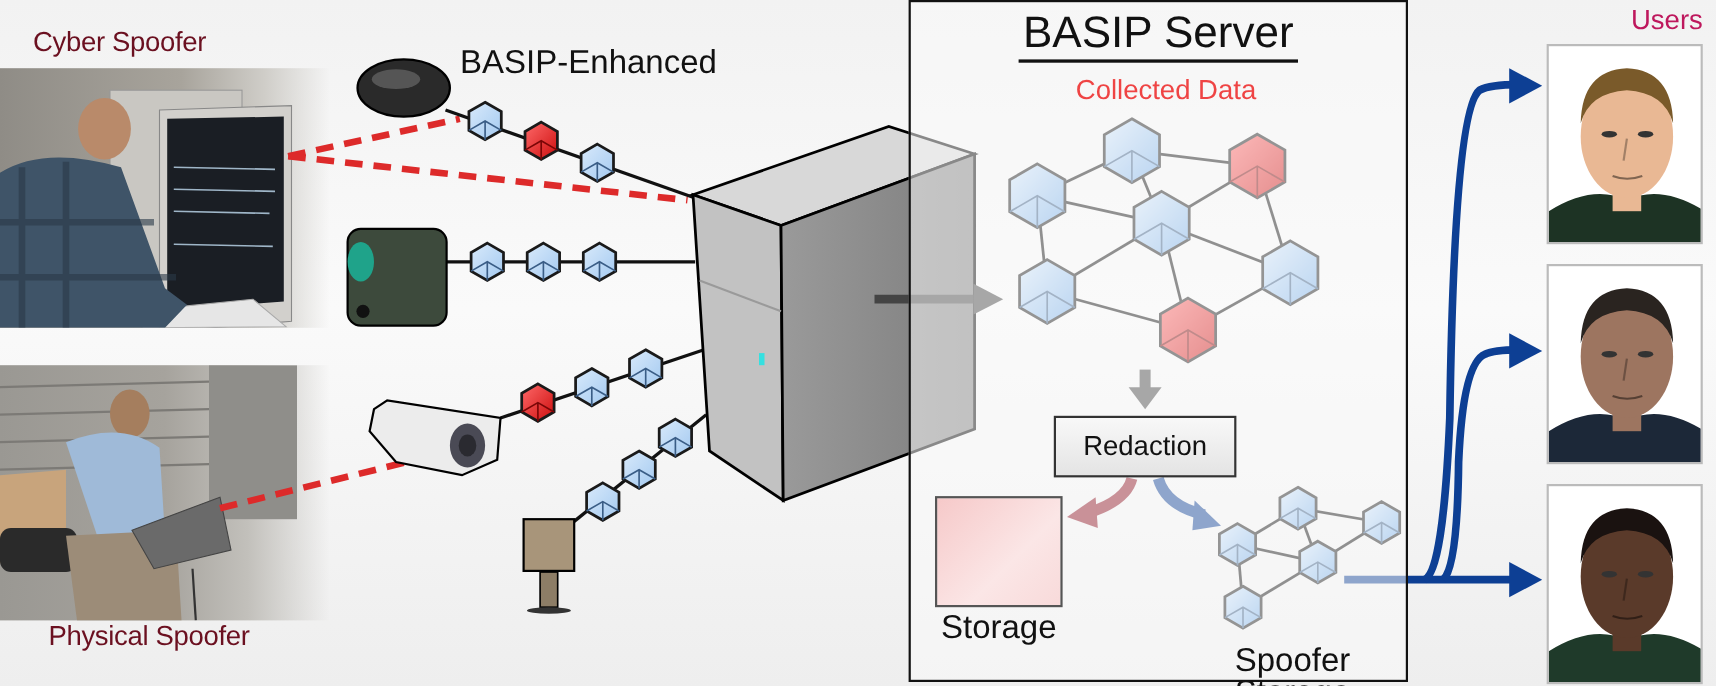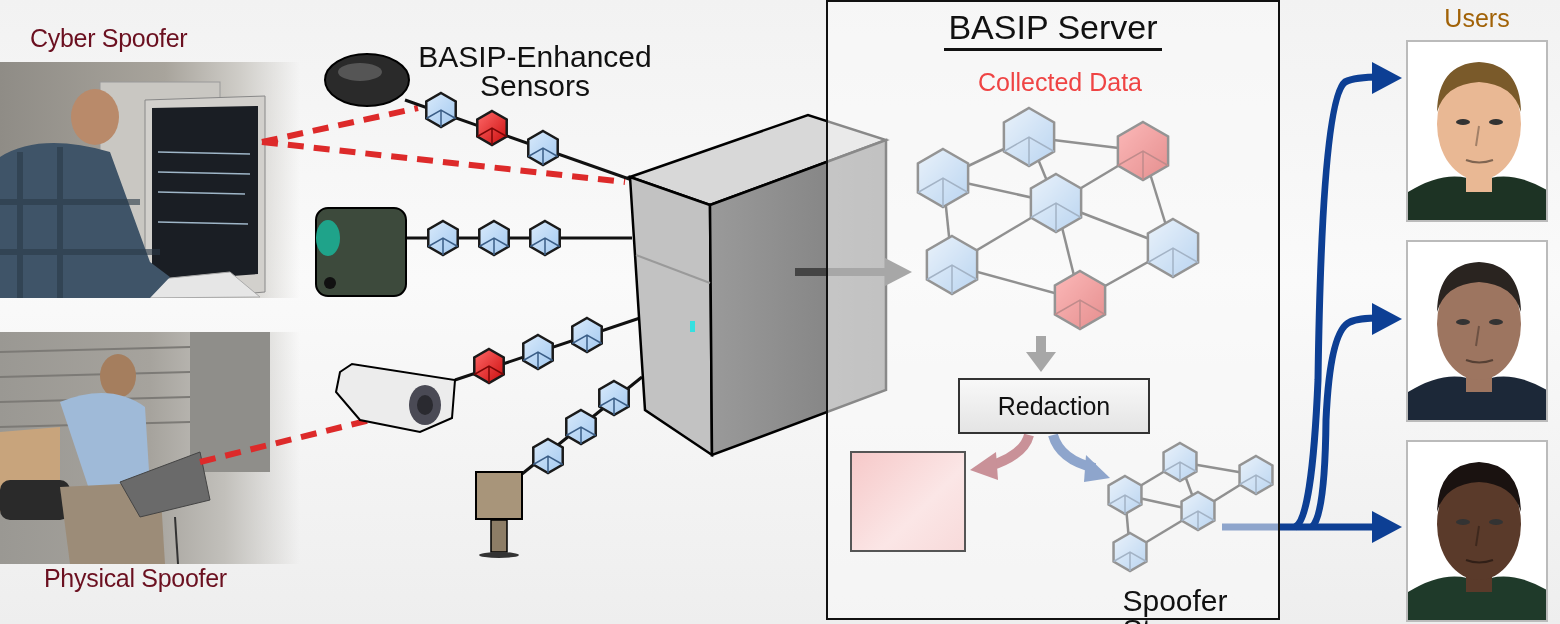--- a/index.html
+++ b/index.html
@@ -9,38 +9,37 @@
   .abs{position:absolute;text-align:center;}
   .label-red{color:#6b1020;font-size:25px;letter-spacing:-0.3px;}
   .label-dark{color:#111;font-size:30px;text-align:center;line-height:29px;}
   .scene{position:absolute;overflow:hidden;}
   #cyber-scene{left:0;top:62px;width:300px;height:236px;
      background:linear-gradient(90deg,#8f8c86 0%,#a8a49c 55%,#cfcdc8 80%,rgba(240,240,240,0) 100%);}
   #physical-scene{left:0;top:332px;width:300px;height:232px;
      background:linear-gradient(90deg,#9a9893 0%,#a6a39d 50%,#c2c0bb 75%,rgba(240,240,240,0) 100%);}
   #server-box{left:826px;top:0;width:454px;height:620px;border:2px solid #111;box-sizing:border-box;
      background:rgba(250,250,250,0.55);}
-  #server-title{left:826px;top:8px;width:454px;text-align:center;font-size:34px;color:#111;}
+  #server-title{left:826px;top:8px;width:454px;text-align:center;font-size:40px;color:#111;}
   #server-title span{border-bottom:3px solid #111;padding:0 4px 2px;}
   #collected-title{left:900px;top:68px;width:320px;text-align:center;font-size:25px;color:#ef4444;}
-  #redaction-box{left:958px;top:378px;width:192px;height:56px;border:2px solid #333;box-sizing:border-box;
+  #redaction-box{left:958px;top:378px;width:166px;height:56px;border:2px solid #333;box-sizing:border-box;
      background:linear-gradient(180deg,#f8f8f8 0%,#e4e4e4 100%);font-size:25px;line-height:52px;text-align:center;color:#111;}
   #quarantine-box{left:850px;top:451px;width:116px;height:101px;border:2px solid #555;box-sizing:border-box;
      background:linear-gradient(135deg,#f6c9c9 0%,#fbe6e6 60%,#f8dada 100%);}
   .user-card{position:absolute;left:1406px;width:142px;height:182px;border:2px solid #bbb;box-sizing:border-box;background:#fff;overflow:hidden;}
   svg{position:absolute;left:0;top:0;overflow:visible;}
 </style>
 </head>
 <body>
 
 <div class="abs label-red" style="left:30px;top:24px;">Cyber Spoofer</div>
 <div class="abs label-red" style="left:44px;top:564px;">Physical Spoofer</div>
 <div class="abs label-dark" style="left:410px;top:42px;width:250px;">
   <div>BASIP-Enhanced</div>
-  <div>Sensors</div>
 </div>
 
 <div class="scene" id="cyber-scene">
   <svg width="300" height="236">
     <rect x="100" y="20" width="120" height="190" fill="#c9c7c2" stroke="#999"></rect>
     <polygon points="145,38 265,34 265,230 145,240" fill="#d2d0cc" stroke="#888"></polygon>
     <polygon points="152,46 258,44 258,212 152,220" fill="#1a1e24"></polygon>
     <g stroke="#9fb6c8" stroke-width="1.5">
       <line x1="158" y1="90" x2="250" y2="92"></line>
         <line x1="158" y1="110" x2="250" y2="112"></line>
@@ -302,24 +301,25 @@
     <polygon points="1372,511 1402,527 1372,543"></polygon>
   </g>
 </svg>
 
 <div class="abs" id="server-box"></div>
 <div class="abs" id="server-title"><span>BASIP Server</span></div>
 <div class="abs" id="collected-title">Collected Data</div>
 <div class="abs" id="redaction-box">Redaction</div>
 <div class="abs" id="quarantine-box"></div>
 <div class="abs label-dark" style="left:828px;top:556px;width:160px;">
+  <div>Storage</div>
 </div>
 <div class="abs label-dark" style="left:1070px;top:586px;width:210px;">Spoofer Storage</div>
 
-<div class="abs" style="left:1406px;top:4px;width:142px;text-align:center;font-size:25px;color:#a16207;">Users</div>
+<div class="abs" style="left:1406px;top:4px;width:142px;text-align:right;font-size:25px;color:#be185d;">Users</div>
 <div id="user-cards">
     <div class="user-card" style="top: 40px;">
       <svg width="142" height="182">
     <path d="M0,182 L0,150 Q40,125 71,140 Q102,125 142,150 L142,182 Z" fill="#1d3324"></path>
     <rect x="58" y="120" width="26" height="30" fill="#e9b894"></rect>
     <ellipse cx="71" cy="82" rx="42" ry="56" fill="#e9b894"></ellipse>
     <path d="M29,70 Q30,22 71,20 Q112,22 113,70 Q105,42 71,40 Q37,42 29,70 Z" fill="#7a5a2a"></path>
     <ellipse cx="55" cy="80" rx="7" ry="3" fill="#333"></ellipse>
         <ellipse cx="88" cy="80" rx="7" ry="3" fill="#333"></ellipse>
     <line x1="71" y1="84" x2="68" y2="104" stroke="rgba(0,0,0,0.3)" stroke-width="2"></line>

